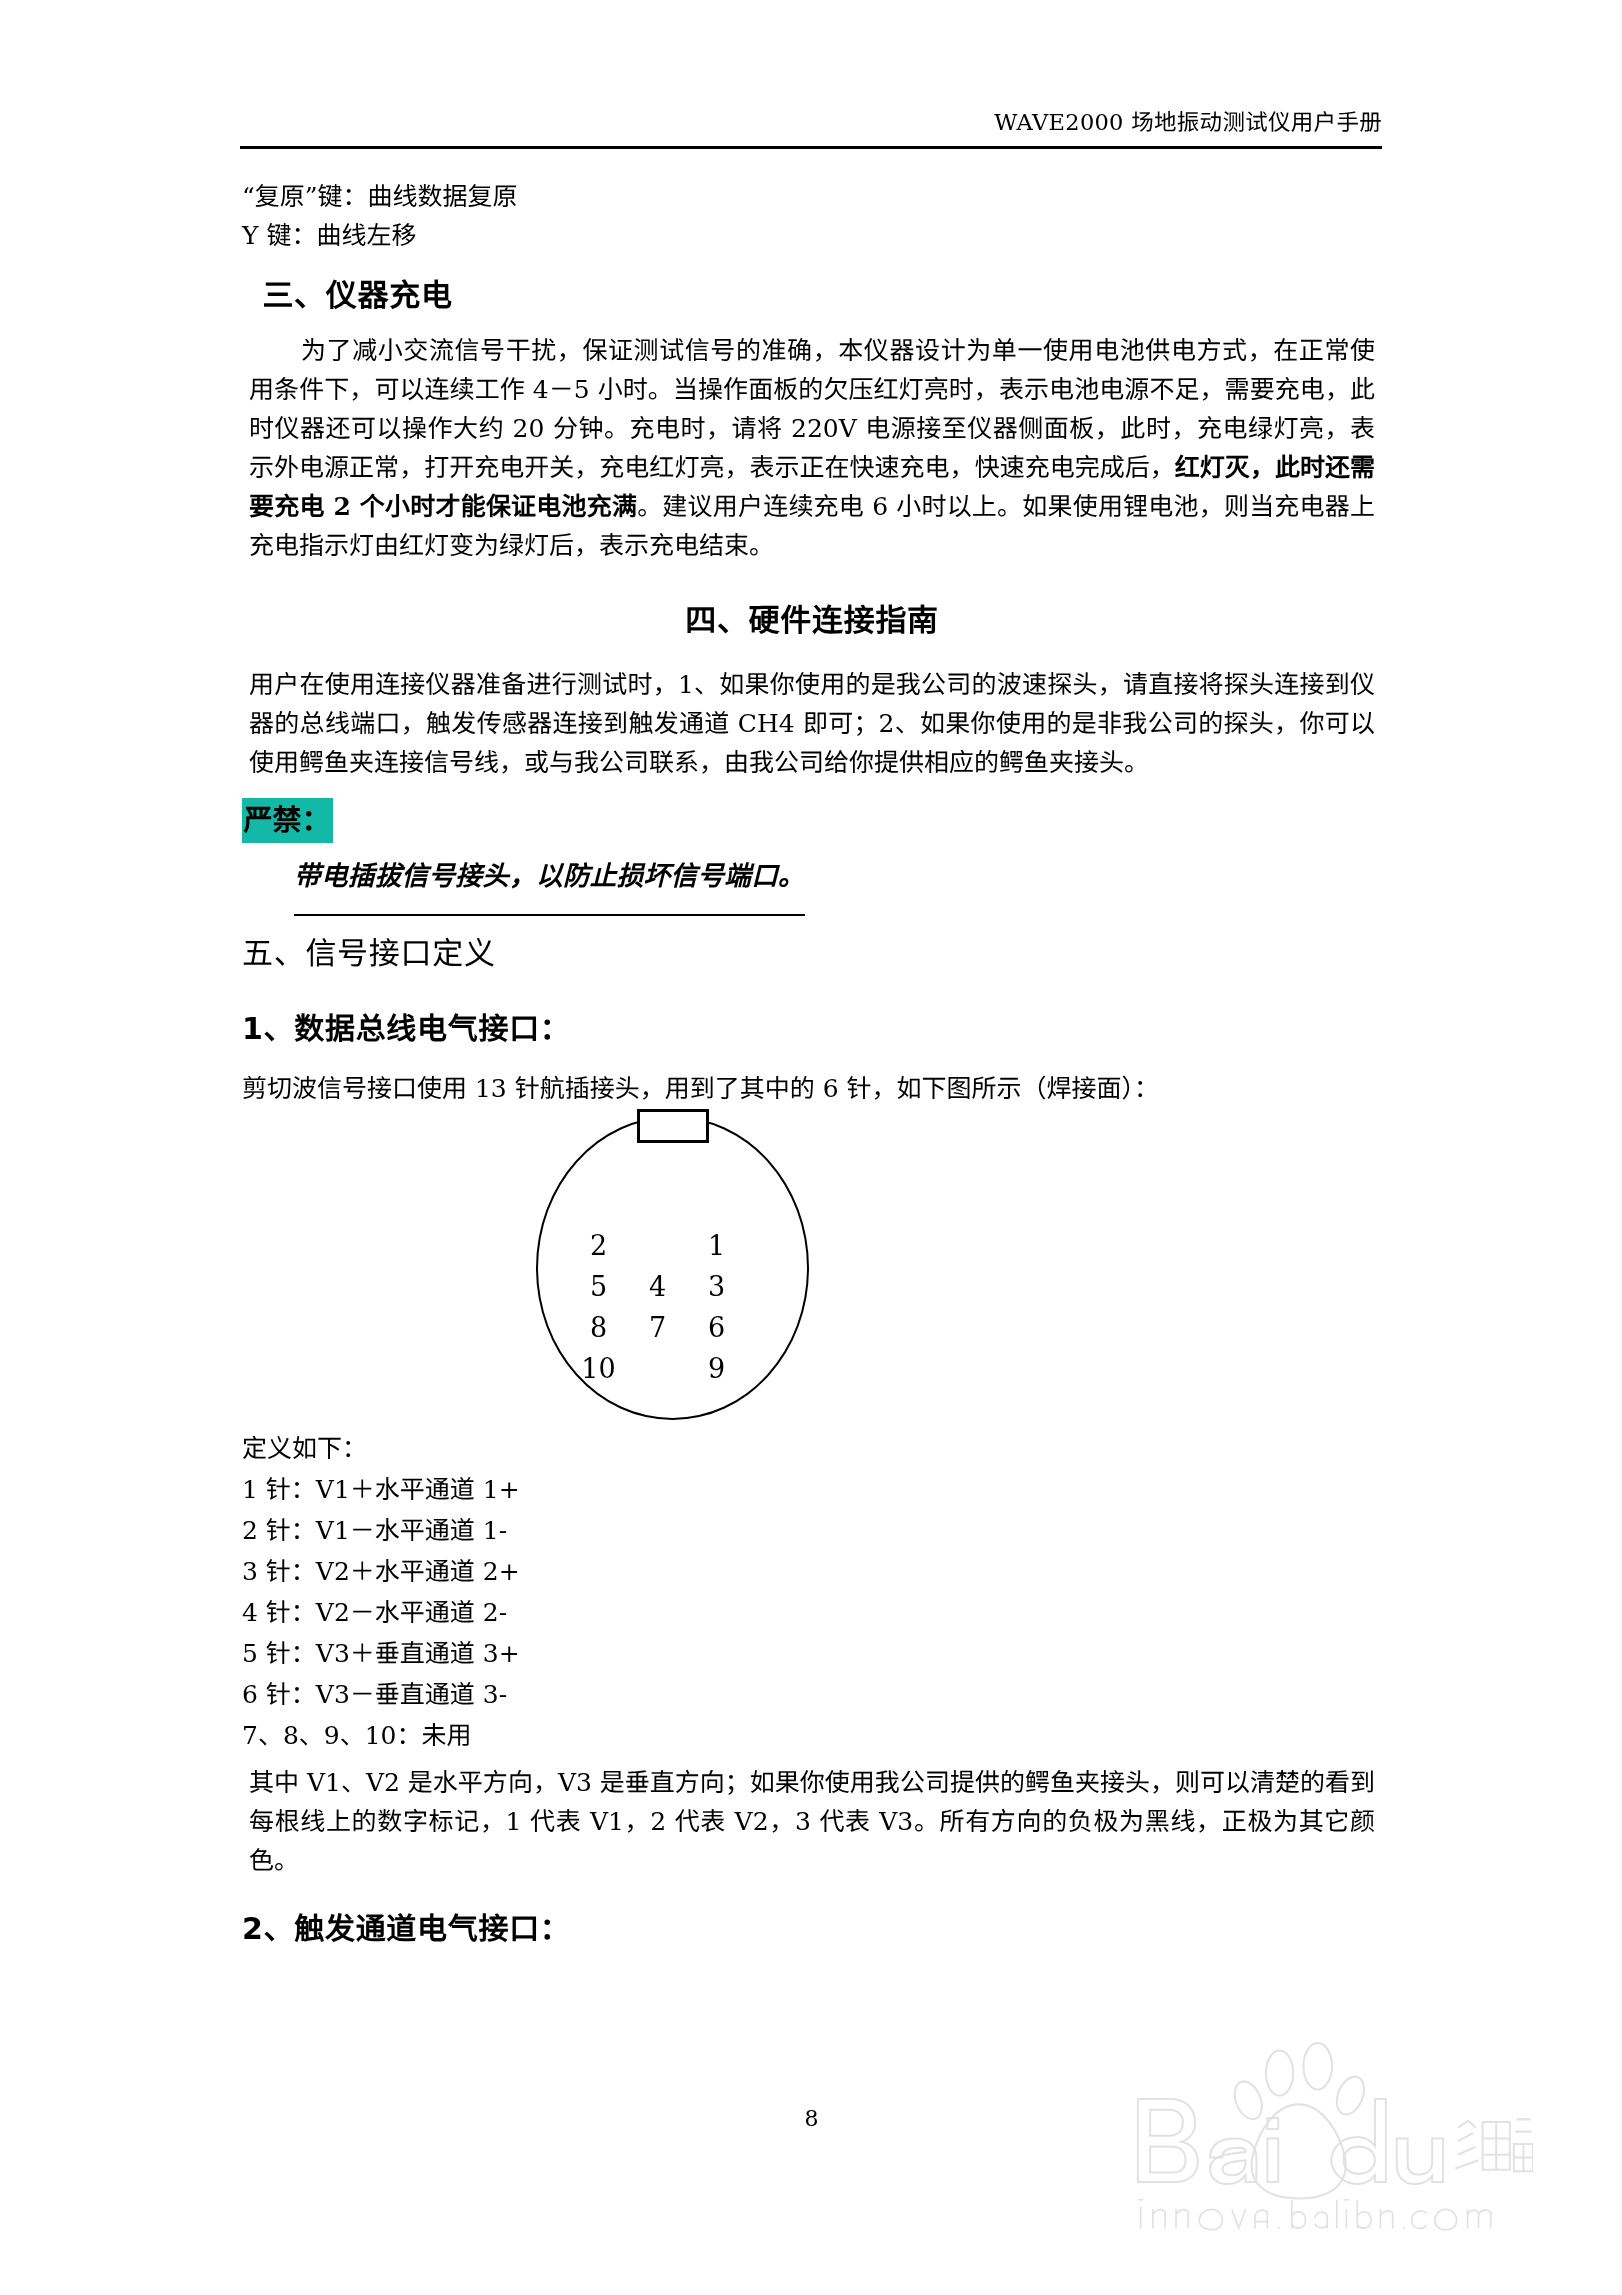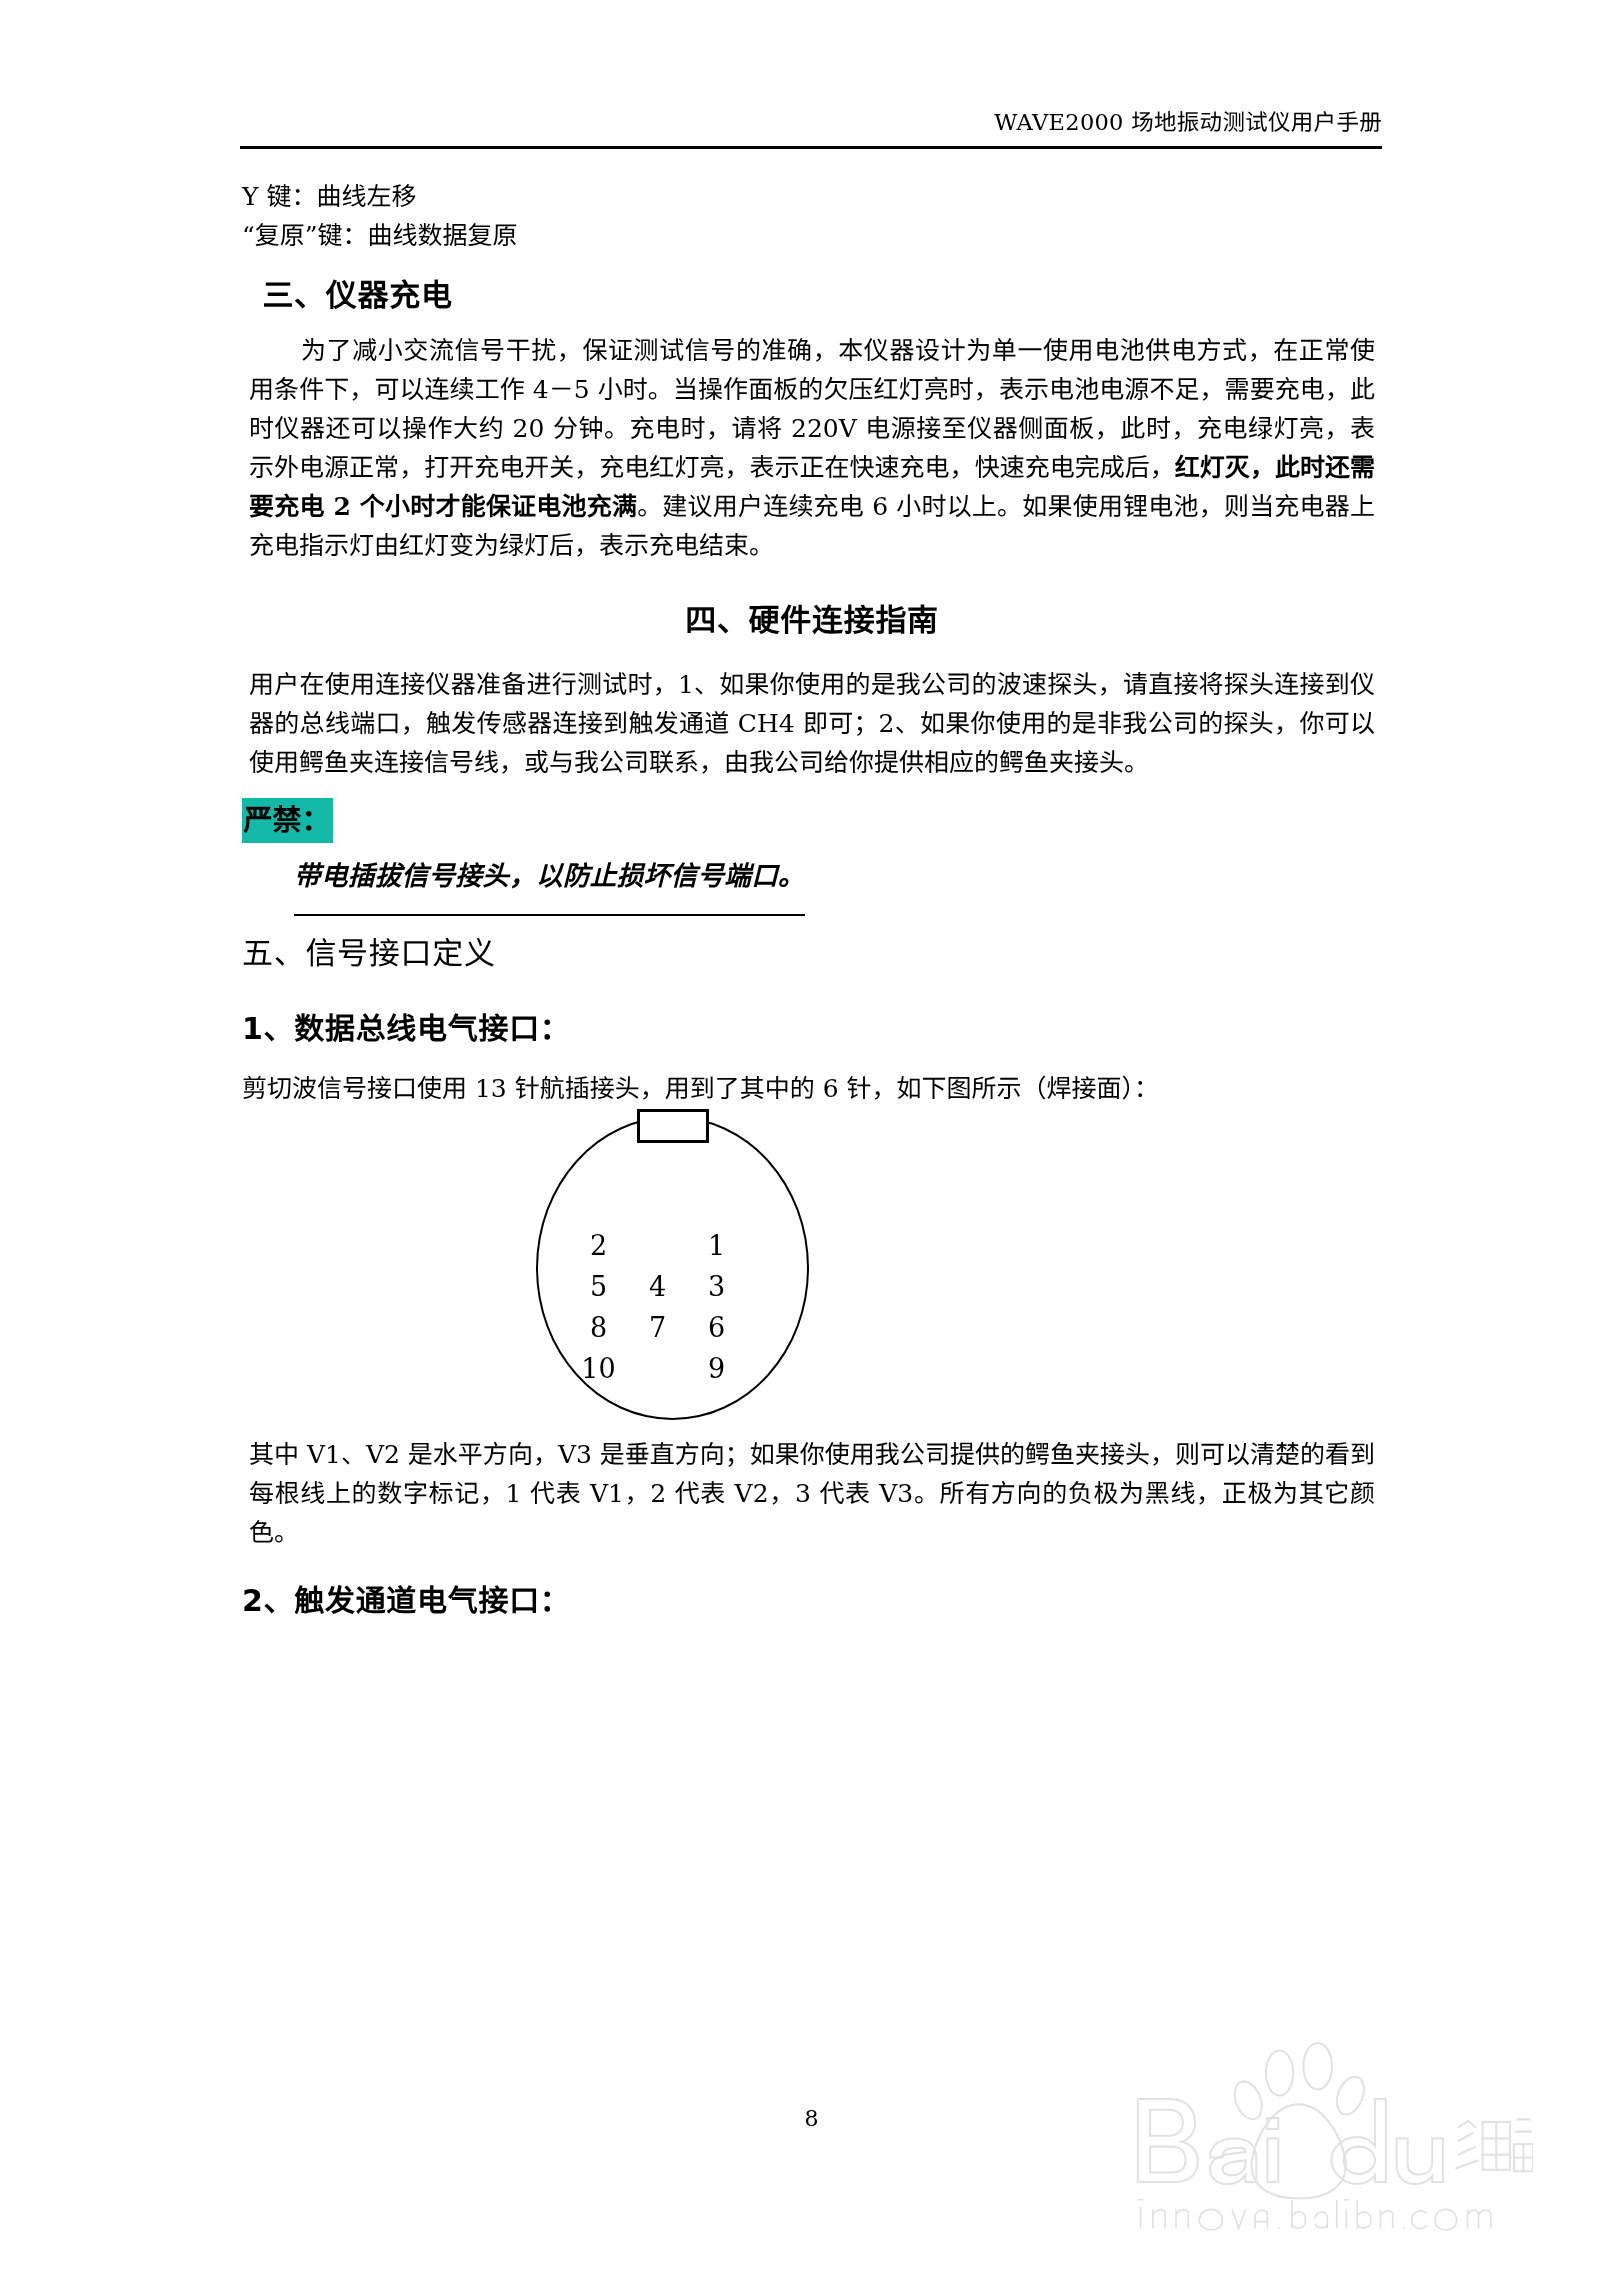--- a/index.html
+++ b/index.html
@@ -226,22 +226,22 @@
 
 <div class="page">
 
   <div class="header-zone">
     <div class="header-title">WAVE2000 场地振动测试仪用户手册</div>
     <div class="header-rule"></div>
   </div>
 
   <div class="content">
 
+    <div class="body-line">“复原”键：曲线数据复原</div>
     <div class="body-line">Y 键：曲线左移</div>
-    <div class="body-line">“复原”键：曲线数据复原</div>
 
     <div class="spacer-26"></div>
 
     <div class="h-sec3">三、仪器充电</div>
 
     <div class="spacer-10"></div>
 
     <p class="para"><span>为了减小交流信号干扰，保证测试信号的准确，本仪器设计为单一使用电池供电方式，在正常使用条件下，可以连续工作 4－5 小时。当操作面板的欠压红灯亮时，表示电池电源不足，需要充电，此时仪器还可以操作大约 20 分钟。充电时，请将 220V 电源接至仪器侧面板，此时，充电绿灯亮，表示外电源正常，打开充电开关，充电红灯亮，表示正在快速充电，快速充电完成后，</span><strong class="inline-bold">红灯灭，此时还需要充电 2 个小时才能保证电池充满</strong><span>。建议用户连续充电 6 小时以上。如果使用锂电池，则当充电器上充电指示灯由红灯变为绿灯后，表示充电结束。</span></p>
 
     <div class="spacer-38"></div>
@@ -298,20 +298,30 @@
           </div>
           <div class="pin-row">
             <span class="pin-cell">10</span>
             <span class="pin-cell blank"></span>
             <span class="pin-cell">9</span>
           </div>
         </div>
       </div>
     </div>
 
+    <div class="defs">
+      <div class="list-line">定义如下：</div>
+      <div class="list-line">1 针：V1＋水平通道 1+</div>
+      <div class="list-line">2 针：V1－水平通道 1-</div>
+      <div class="list-line">3 针：V2＋水平通道 2+</div>
+      <div class="list-line">4 针：V2－水平通道 2-</div>
+      <div class="list-line">5 针：V3＋垂直通道 3+</div>
+      <div class="list-line">6 针：V3－垂直通道 3-</div>
+      <div class="list-line">7、8、9、10：未用</div>
+    </div>
 
     <p class="para noindent">其中 V1、V2 是水平方向，V3 是垂直方向；如果你使用我公司提供的鳄鱼夹接头，则可以清楚的看到每根线上的数字标记，1 代表 V1，2 代表 V2，3 代表 V3。所有方向的负极为黑线，正极为其它颜色。</p>
 
     <div class="spacer-30"></div>
 
     <div class="h-sub2">2、触发通道电气接口：</div>
 
   </div>
 
   <div class="page-number">8</div>

